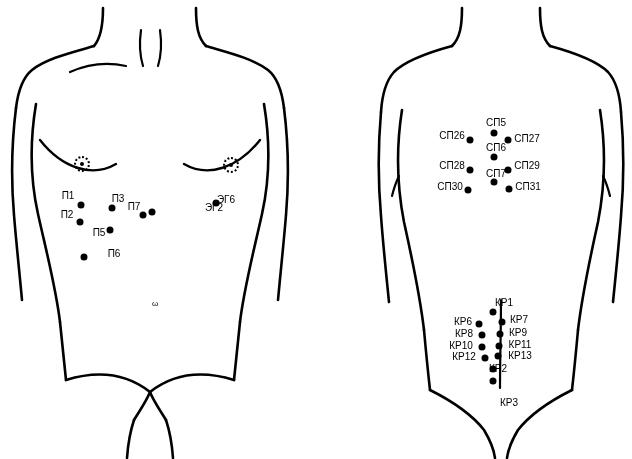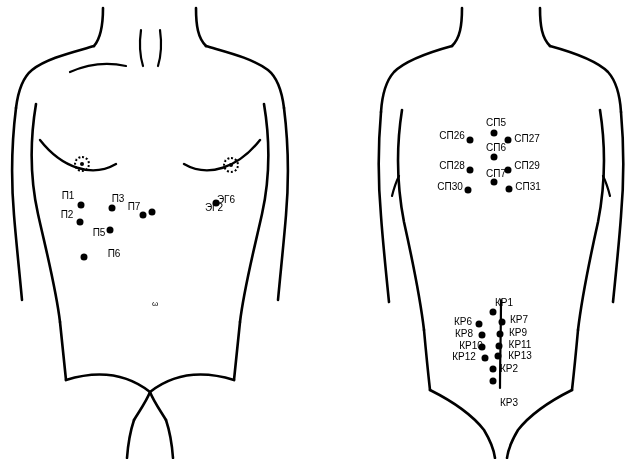--- a/index.html
+++ b/index.html
@@ -183,30 +183,30 @@
   <div class="point" style="left:502px; top:322px;"></div>
   <div class="label" style="left:519px; top:320px;">КР7</div>
 
   <div class="point" style="left:482px; top:335px;"></div>
   <div class="label" style="left:464px; top:334px;">КР8</div>
 
   <div class="point" style="left:500px; top:334px;"></div>
   <div class="label" style="left:518px; top:333px;">КР9</div>
 
   <div class="point" style="left:482px; top:347px;"></div>
-  <div class="label" style="left:461px; top:346px;margin-left:10px;">КР10</div>
+  <div class="label" style="left:461px; top:346px;">КР10</div>
 
   <div class="point" style="left:499px; top:346px;"></div>
   <div class="label" style="left:520px; top:345px;">КР11</div>
 
   <div class="point" style="left:485px; top:358px;"></div>
   <div class="label" style="left:464px; top:357px;">КР12</div>
 
   <div class="point" style="left:498px; top:356px;"></div>
   <div class="label" style="left:520px; top:356px;">КР13</div>
 
   <div class="point" style="left:493px; top:369px;"></div>
-  <div class="label" style="left:509px; top:369px;">КР2</div>
+  <div class="label" style="left:498px; top:369px;">КР2</div>
 
   <div class="point" style="left:493px; top:381px;"></div>
   <div class="label" style="left:509px; top:383px;margin-top:20px;">КР3</div>
 
 </div>
 
 </body></html>

